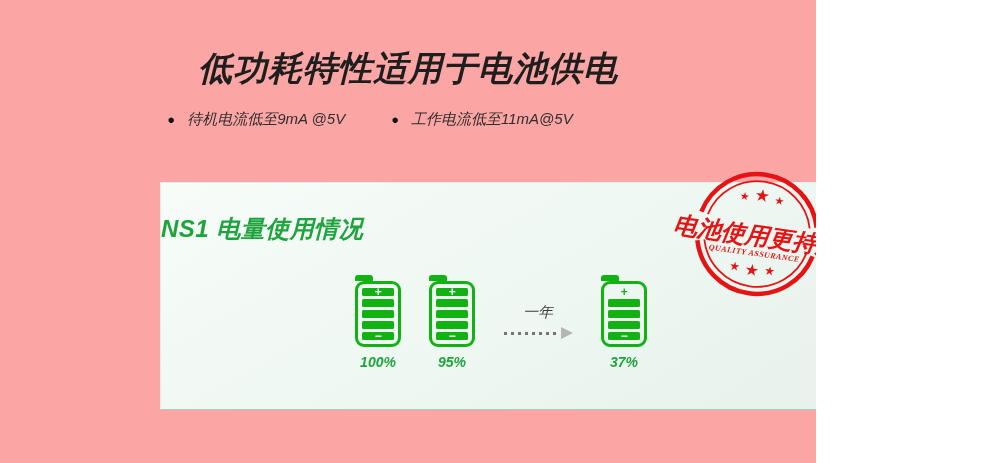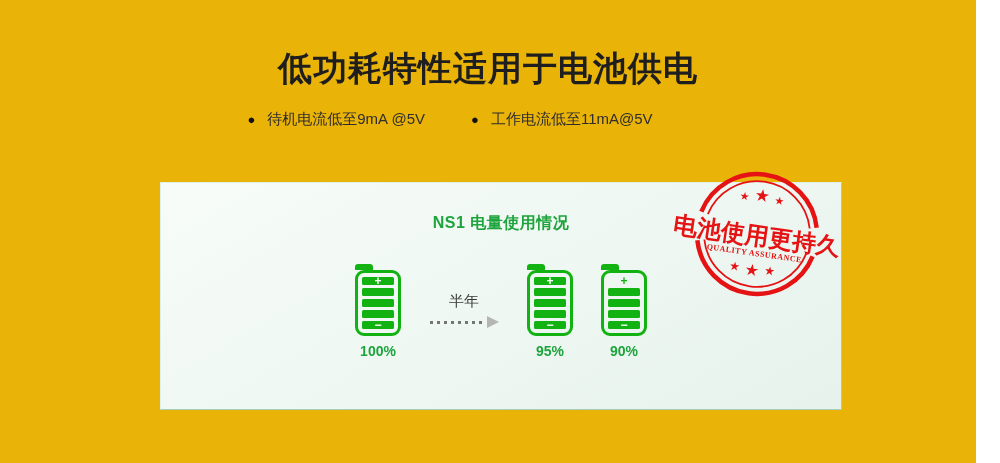--- a/index.html
+++ b/index.html
@@ -7,22 +7,23 @@
     --text-green:#1ea43c;
     --stamp-red:#e51313;
     --title-text:#1e1e1e;
     --body-text:#2e2e2e;
     --panel-edge:#a3ceb8;
     --arrow-dot:#757575;
     --arrow-head:#b5b5b5;
   }
   html,body{margin:0;padding:0;background:#fff;}
   .page{
-    position:relative;width:976px;height:463px;background:#eab308;overflow:hidden;
+    position:relative;width:816px;height:463px;background:#fca5a5;overflow:hidden;
     font-family:"Liberation Sans","DejaVu Sans",sans-serif;
+    font-style:italic;
   }
   .title{
     position:absolute;top:46px;left:0;right:0;margin:0;
     text-align:center;font-size:34px;font-weight:700;color:var(--title-text);
     letter-spacing:1px;
   }
   .bullets{
     position:absolute;top:110px;left:0;right:0;
     display:flex;justify-content:center;gap:46px;
     transform:translateX(-38px);
@@ -32,22 +33,22 @@
   .bullet .lbl{font-size:15px;color:var(--body-text);}
   .panel{
     position:absolute;left:160px;top:182px;width:682px;height:228px;
     box-sizing:border-box;
     background:linear-gradient(150deg,#f7fcf9 0%,#eef7f2 55%,#e7f2ec 100%);
     border:1px solid #e0efe7;
     border-right:1px solid var(--panel-edge);
     border-bottom:1px solid var(--panel-edge);
   }
   .panel-title{
-    margin:30px 0 0 0;text-align:center;
-    font-size:16px;font-weight:700;color:var(--text-green);letter-spacing:0.5px;
+    margin:30px 0 0 0;text-align:left;
+    font-size:24px;font-weight:700;color:var(--text-green);letter-spacing:0.5px;
   }
   .diagram{
     display:flex;justify-content:center;align-items:flex-start;gap:12px;margin-top:30px;
   }
   .bat-group{width:62px;display:flex;flex-direction:column;align-items:center;}
   .cap{width:18px;height:6px;background:var(--battery-green);border-radius:3px 3px 0 0;}
   .bat-body{
     width:46px;height:66px;box-sizing:border-box;
     border:3px solid var(--battery-green);border-radius:9px;
     display:flex;flex-direction:column;justify-content:space-between;
@@ -121,55 +122,55 @@
               <div class="seg filled">+</div>
               <div class="seg filled"></div>
               <div class="seg filled"></div>
               <div class="seg filled"></div>
               <div class="seg filled">−</div>
             </div>
         </div>
         <div class="pct">100%</div>
       </div>
 
-      <div class="arrow-group">
-        <div class="arrow-label">半年</div>
-        <div class="arrow">
-          <div class="dots"></div>
-          <div class="head"></div>
-        </div>
-      </div>
 
       <div class="bat-group">
         <div class="battery">
           <div class="cap"></div>
           <div class="bat-body">
               <div class="seg filled">+</div>
               <div class="seg filled"></div>
               <div class="seg filled"></div>
               <div class="seg filled"></div>
               <div class="seg filled">−</div>
             </div>
         </div>
         <div class="pct">95%</div>
       </div>
 
+      <div class="arrow-group">
+        <div class="arrow-label">一年</div>
+        <div class="arrow">
+          <div class="dots"></div>
+          <div class="head"></div>
+        </div>
+      </div>
 
       <div class="bat-group">
         <div class="battery">
           <div class="cap"></div>
           <div class="bat-body">
               <div class="seg empty-sign">+</div>
               <div class="seg filled"></div>
               <div class="seg filled"></div>
               <div class="seg filled"></div>
               <div class="seg filled">−</div>
             </div>
         </div>
-        <div class="pct">90%</div>
+        <div class="pct">37%</div>
       </div>
 
     </div>
 
     <div class="stamp">
       <svg class="ring" viewBox="0 0 160 160" aria-hidden="true">
         <path class="outer" d="M 138.2,65.5 A 60,60 0 0 0 21.8,65.5"></path>
         <path class="outer" d="M 21.8,94.5 A 60,60 0 0 0 138.2,94.5"></path>
         <path class="inner" d="M 131.4,67.2 A 53,53 0 0 0 28.6,67.2"></path>
         <path class="inner" d="M 28.6,92.8 A 53,53 0 0 0 131.4,92.8"></path>

